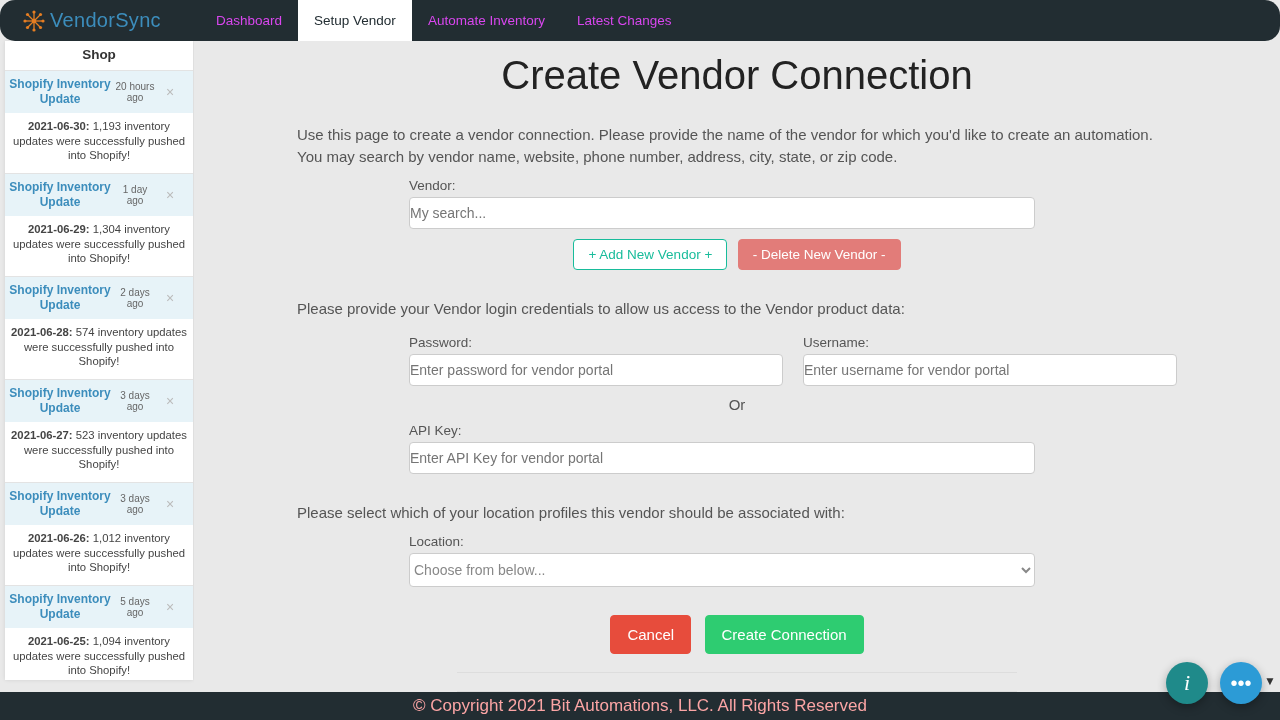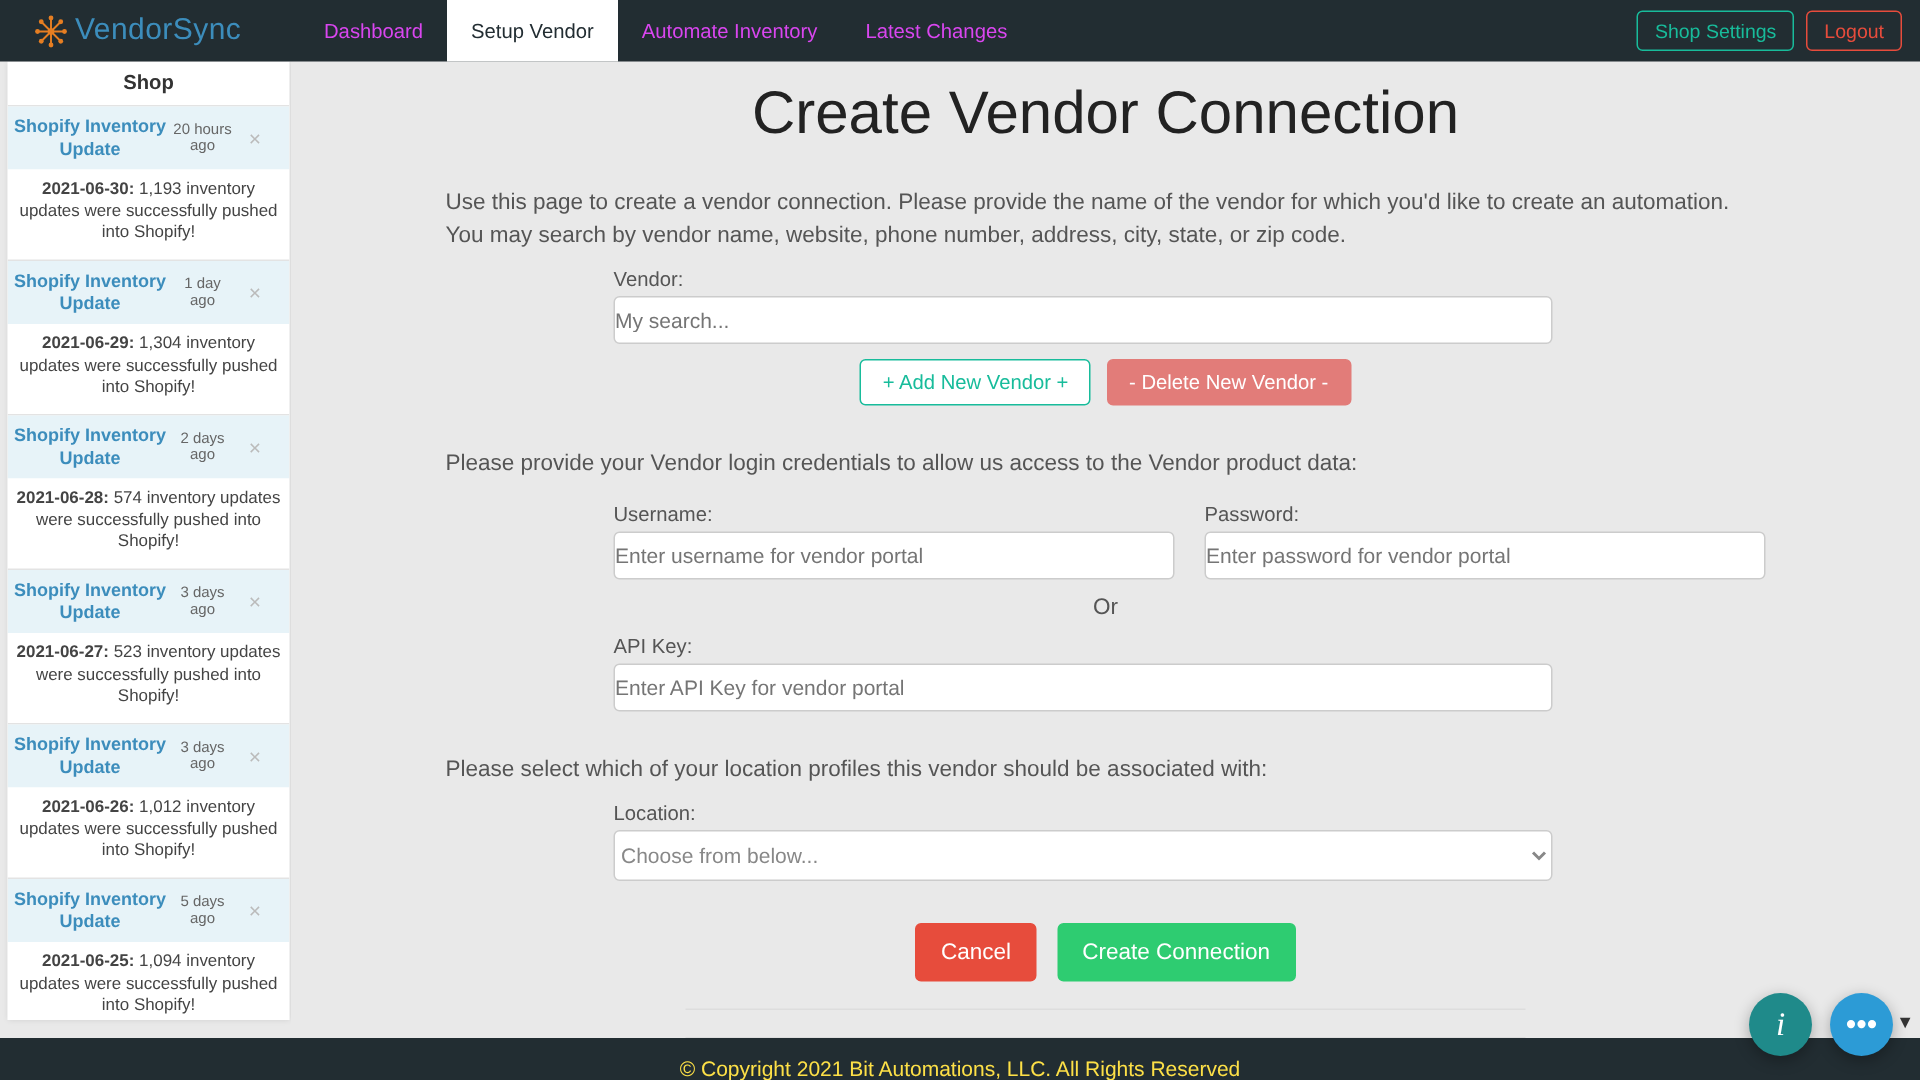--- a/index.html
+++ b/index.html
@@ -1,18 +1,18 @@
 <!DOCTYPE html>
 <html><head>
 <meta charset="utf-8">
 <style>
   * { box-sizing: border-box; margin:0; padding:0; }
   html,body { width:1280px; height:720px; font-family:"Segoe UI", Arial, sans-serif; overflow:hidden; background:#e9e9e9; }
   
-  .topnav { position:absolute; left:0; top:0; right:0; height:41px; background:#222d32; display:flex; align-items:center; z-index:5; }
+  .topnav { position:absolute; left:0; top:0; right:0; height:41px; background:#222d32; display:flex; align-items:center; z-index:5;border-radius:15px; }
   .brand { display:flex; align-items:center; gap:4px; padding-left:22px; width:190px; }
   .brand-icon { width:24px; height:24px; position:relative; }
   .brand-icon svg { width:24px; height:24px; }
   .brand-text { color:#3c8dbc; font-size:20px; font-weight:500; letter-spacing:.3px; }
   .navlinks { display:flex; align-items:stretch; height:41px; margin-left:10px; }
   .navlinks a { display:flex; align-items:center; padding:0 16px; color:#d946ef; font-size:13.5px; text-decoration:none; cursor:pointer; }
   .navlinks a.active { background:#fff; color:#222d32; }
   .navspacer { flex:1; }
   .navright { display:flex; align-items:center; gap:8px; padding-right:12px; }
   .btn-outline { border:1px solid; border-radius:4px; padding:5px 11px; font-size:13px; background:transparent; cursor:pointer; }
@@ -49,21 +49,21 @@
   .btn-addv { color:#18bc9b; border-color:#18bc9b; background:#fff; font-size:13.5px; }
   .btn-delv { color:#fff; background:#e27c79; border-color:#e27c79; font-size:13.5px; }
   .btn-cancel { color:#ffffff; background:#e74c3c; border-color:#e74c3c; padding:10px 16px; font-size:15px;margin-top:16px; }
   .btn-create { color:#fff; background:#2ecc71; border-color:#2ecc71; padding:10px 16px; font-size:15px; margin-left:6px; }
   .ortxt { text-align:center; color:#555; font-size:15px; margin:10px 0; }
   .section-gap { margin-top:28px; }
   select.forminput { appearance:auto; color:#888; }
   hr.faint { border:none; border-top:1px solid #ddd; margin:18px 160px; }
 
   
-  .footer { position:absolute; left:0; right:0; bottom:0; height:28px; background:#222d32; color:#fde047; font-size:14px; display:flex; align-items:flex-end; justify-content:center; }
+  .footer { position:absolute; left:0; right:0; bottom:0; height:28px; background:#222d32; color:#fca5a5; font-size:17px; display:flex; align-items:center; justify-content:center; }
 
   
   .bubble { position:absolute; width:42px; height:42px; border-radius:50%; display:flex; align-items:center; justify-content:center; box-shadow:0 3px 10px rgba(0,0,0,.3); cursor:pointer; }
   .bubble-info { right:72px; bottom:16px; background:#1f8a8a; color:#fff; font-family:Georgia, serif; font-size:22px; font-style:italic; }
   .bubble-chat { right:18px; bottom:16px; background:#2c9bd6; color:#fff; font-size:20px; }
   .bubble-caret { position:absolute; right:4px; bottom:32px; color:#333; font-size:12px; }
 
   
   .mainwrap::-webkit-scrollbar { width:16px; }
   .mainwrap::-webkit-scrollbar-track { background:#f1f1f1; }
@@ -101,24 +101,20 @@
     </span>
     <span class="brand-text">VendorSync</span>
   </div>
   <div class="navlinks">
     <a>Dashboard</a>
     <a class="active">Setup Vendor</a>
     <a>Automate Inventory</a>
     <a>Latest Changes</a>
   </div>
   <div class="navspacer"></div>
-  <div class="navright">
-    <button class="btn-outline btn-shopset">Shop Settings</button>
-    <button class="btn-outline btn-logout">Logout</button>
-  </div>
 </div>
 
 <div class="sidebar">
   <div class="sidebar-head">Shop</div>
   <div class="notif-list" id="notif-list">
       <div class="notif">
         <div class="notif-top">
           <div class="notif-title">Shopify Inventory Update</div>
           <div class="notif-time">20 hours ago</div>
           <div class="notif-close">×</div>
@@ -183,26 +179,26 @@
       <input class="forminput" placeholder="My search..." style="">
     </div>
     <div class="btnrow">
       <button class="btn btn-addv">+ Add New Vendor +</button>
       <button class="btn btn-delv">- Delete New Vendor -</button>
     </div>
 
     <p class="lead section-gap">Please provide your Vendor login credentials to allow us access to the Vendor product data:</p>
     <div class="two-col">
       <div class="col">
+        <label class="formlabel">Password:</label>
+        <input class="forminput" type="password" placeholder="Enter password for vendor portal" style="">
+      </div>
+      <div class="col">
         <label class="formlabel">Username:</label>
         <input class="forminput" placeholder="Enter username for vendor portal" style="">
-      </div>
-      <div class="col">
-        <label class="formlabel">Password:</label>
-        <input class="forminput" type="password" placeholder="Enter password for vendor portal" style="">
       </div>
     </div>
     <div class="ortxt">Or</div>
     <div class="formrow">
       <label class="formlabel">API Key:</label>
       <input class="forminput" placeholder="Enter API Key for vendor portal" style="">
     </div>
 
     <p class="lead section-gap">Please select which of your location profiles this vendor should be associated with:</p>
     <div class="formrow">

